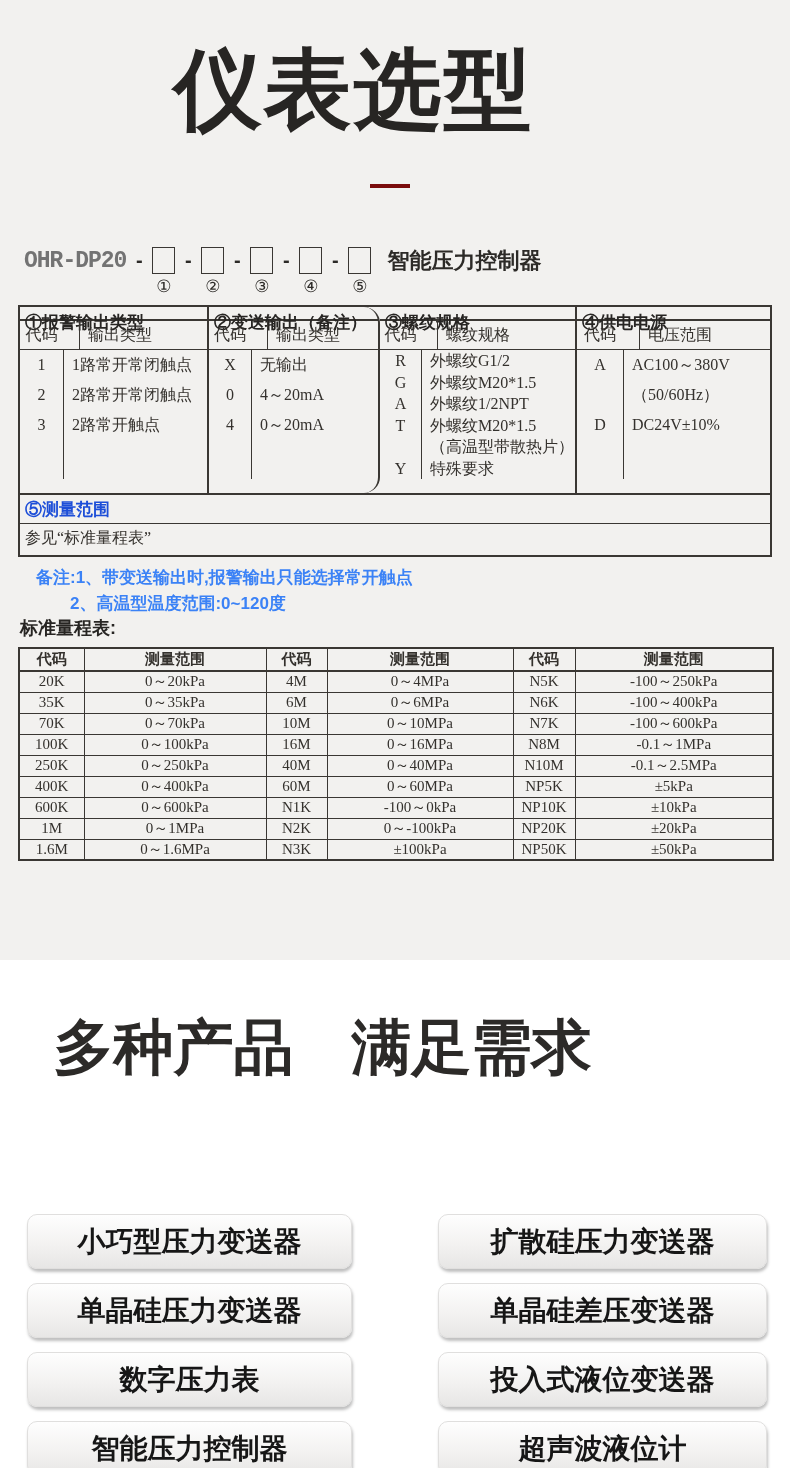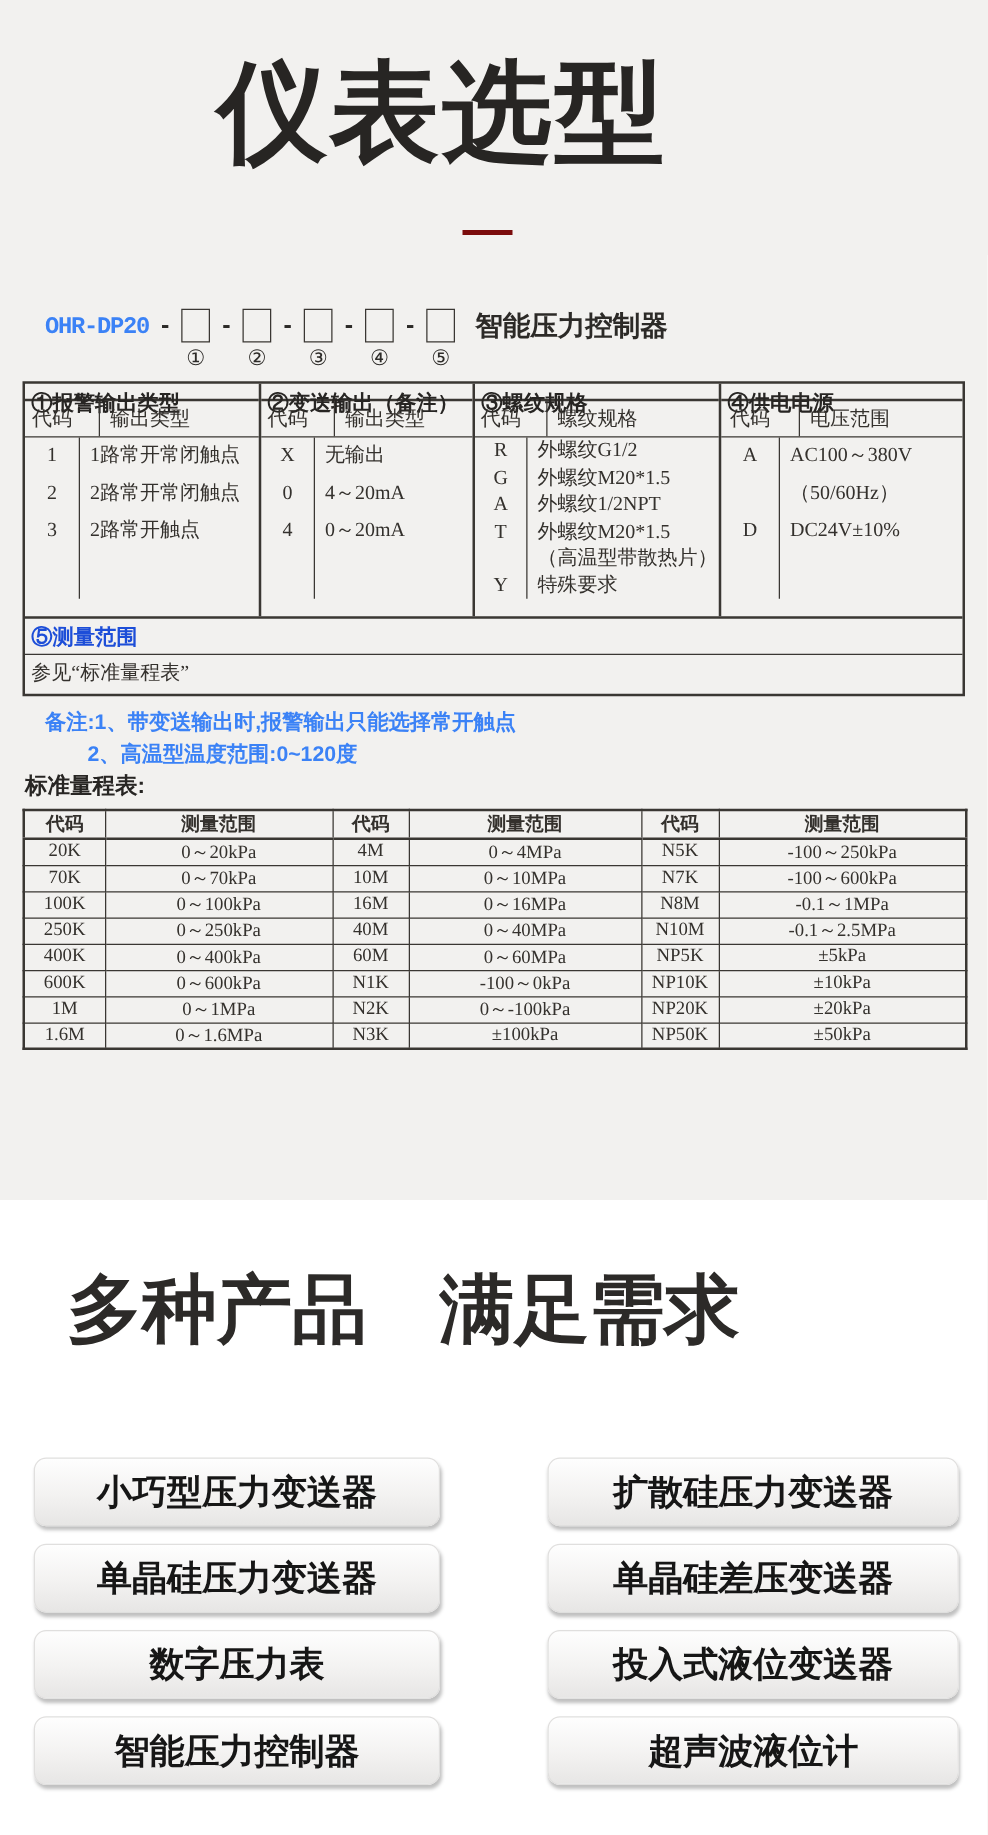--- a/index.html
+++ b/index.html
@@ -29,23 +29,22 @@
     background: #7b0c0c;
   }
 
   
   #model-row {
     top: 247px; left: 24px;
     display: flex; align-items: flex-start;
   }
   #model-row .prefix {
     font-family: "Liberation Mono", monospace;
-    font-weight: 700; font-size: 19px; line-height: 28px; letter-spacing: -1px;
-    color: #3b82f6;
-    margin-left: 12px;
+    font-weight: 700; font-size: 23px; line-height: 28px; letter-spacing: -1px;
+    color: #737373;
   }
   #model-row .dash {
     width: 26px; text-align: center; line-height: 26px;
     font-size: 20px; font-weight: 700; color: #2c2a27;
   }
   .slot { display: flex; flex-direction: column; align-items: center; }
   .slot .box {
     width: 23px; height: 27px;
     border: 1.5px solid #3a3733;
     background: transparent;
@@ -81,21 +80,21 @@
   .sec-body::before {
     content: ""; position: absolute; top: 0; bottom: 0; left: var(--cw);
     width: 1px; background: var(--line);
   }
   .brow { display: flex; }
   .brow .code { width: var(--cw); text-align: center; }
   .brow .v { flex: 1; padding-left: 9px; }
   .rh30 .brow { height: 30px; line-height: 30px; }
   .rh21 .brow { height: 21.5px; line-height: 21.5px; }
   .s1 { width: 189px; --cw: 43px; }
-  .s2 { width: 171px; --cw: 42px; }
+  .s2 { width: 171px; border-radius: 16px; --cw: 42px; }
   .s3 { width: 197px; --cw: 41px; }
   .s4 { --cw: 46px; }
   #row5-title {
     height: 29px; border-bottom: 1px solid var(--line);
     display: flex; align-items: center; padding-left: 5px;
     font-size: 17px; font-weight: 700; color: #1d4ed8;
   }
   #row5-value {
     height: 28px; display: flex; align-items: center; padding-left: 5px;
     font-family: "Liberation Serif", serif; font-size: 16px;
@@ -129,20 +128,21 @@
   #products-heading .gap { display: inline-block; width: 58px; }
   .product-btn {
     position: absolute; height: 55px;
     border-radius: 10px;
     border: 1px solid #e0dfde;
     background: linear-gradient(180deg, #fefefe 0%, #f3f2f1 55%, #e7e6e5 100%);
     box-shadow: 1px 3px 3px rgba(0,0,0,0.25);
     display: flex; align-items: center; justify-content: center;
     font-size: 28px; font-weight: 700; color: #161616;
     cursor: pointer;
+    margin-top: 48px;
   }
   .col-left  { left: 27px;  width: 325px; }
   .col-right { left: 438px; width: 329px; }
   .row-1 { top: 1166px; } .row-2 { top: 1235px; }
   .row-3 { top: 1304px; } .row-4 { top: 1373px; }
 </style>
 </head>
 <body>
 
 <div id="bg-top"></div>
@@ -317,20 +317,28 @@
     <tbody>
       <tr>
         <td>20K</td>
         <td>0～20kPa</td>
         <td>4M</td>
         <td>0～4MPa</td>
         <td>N5K</td>
         <td>-100～250kPa</td>
       </tr>
       <tr>
+        <td>35K</td>
+        <td>0～35kPa</td>
+        <td>6M</td>
+        <td>0～6MPa</td>
+        <td>N6K</td>
+        <td>-100～400kPa</td>
+      </tr>
+      <tr>
         <td>70K</td>
         <td>0～70kPa</td>
         <td>10M</td>
         <td>0～10MPa</td>
         <td>N7K</td>
         <td>-100～600kPa</td>
       </tr>
       <tr>
         <td>100K</td>
         <td>0～100kPa</td>

